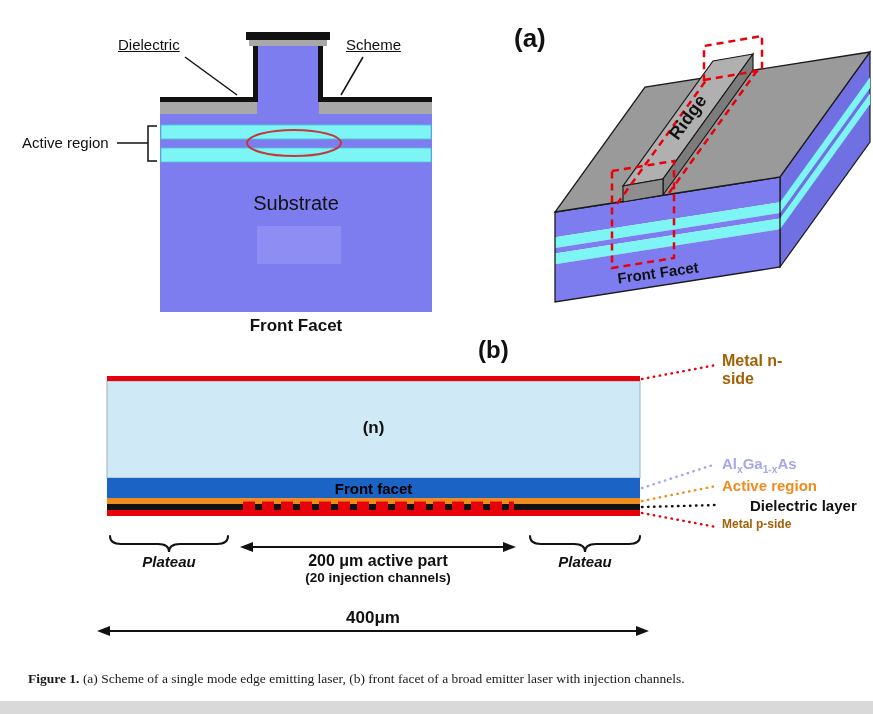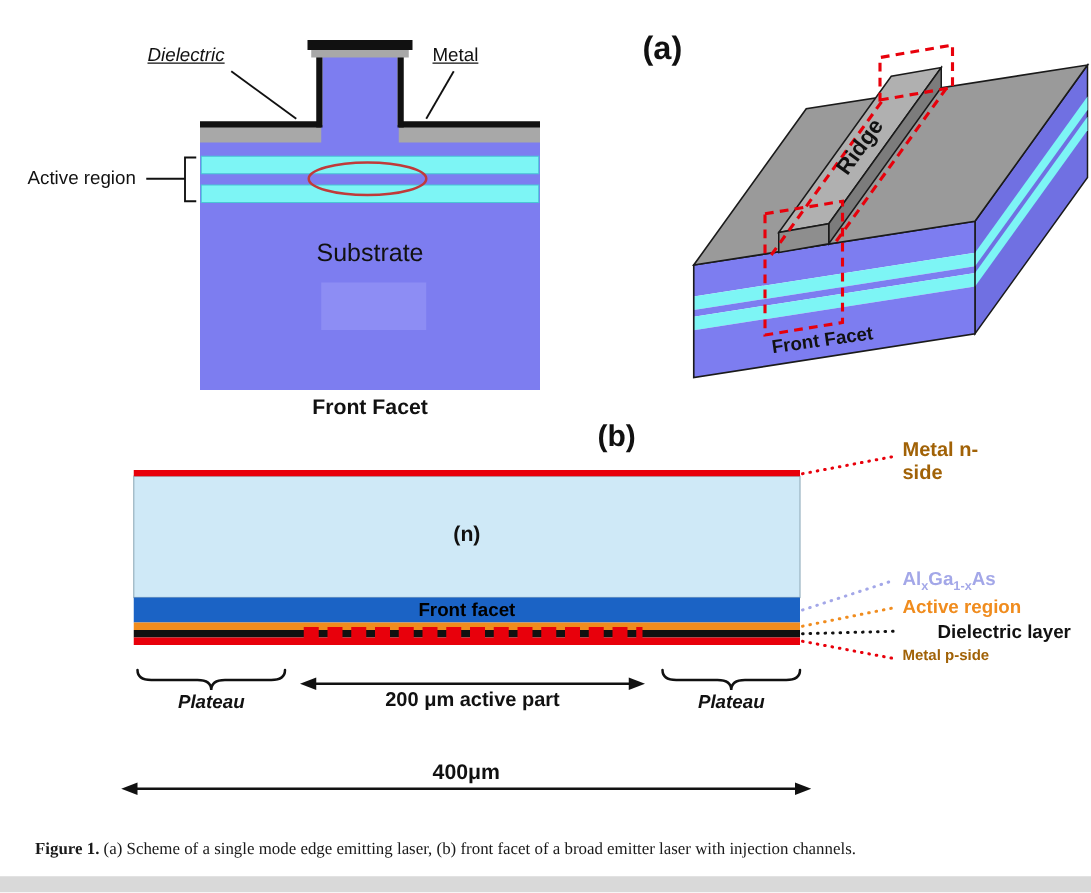--- a/index.html
+++ b/index.html
@@ -103,22 +103,22 @@
       </g>
 
       <g>
         <line x1="104" y1="631" x2="642" y2="631" stroke="#111" stroke-width="2"></line>
         <polygon points="97,631 110,626 110,636" fill="#111"></polygon>
         <polygon points="649,631 636,626 636,636" fill="#111"></polygon>
       </g>
     </g>
   </svg>
 
-  <div class="lbl u" style="left:118px; top:36px; font-size:15px;font-style:italic;">Dielectric</div>
-  <div class="lbl u" style="left:346px; top:36px; font-size:15px;">Metal</div>
+  <div class="lbl u" style="left:118px; top:36px; font-size:15px;">Dielectric</div>
+  <div class="lbl u" style="left:346px; top:36px; font-size:15px;">Scheme</div>
   <div class="lbl" style="left:22px; top:134px; font-size:15px;">Active region</div>
   <div class="lbl ctr" style="left:236px; top:192px; width:120px; font-size:20px;">Substrate</div>
   <div class="lbl ctr b" style="left:226px; top:316px; width:140px; font-size:17px;">Front Facet</div>
 
   <div class="lbl b" style="left:514px; top:24px; font-size:26px;">(a)</div>
   <div class="lbl ctr" style="left:643px; top:107px; width:90px; font-size:18px; font-weight:600; transform:rotate(-54deg);">Ridge</div>
   <div class="lbl ctr b" style="left:583px; top:264px; width:150px; font-size:15px; transform:rotate(-8deg);">Front Facet</div>
 
   <div class="lbl b" style="left:478px; top:336px; font-size:24px;">(b)</div>
   <div class="lbl ctr b" style="left:240px; top:418px; width:267px; font-size:17px;">
@@ -130,20 +130,21 @@
   <div class="lbl lav" style="left:722px; top:455px; font-size:15px; font-weight:600;">
     <span>Al</span><sub>x</sub><span>Ga</span><sub>1-x</sub><span>As</span>
   </div>
   <div class="lbl b orange" style="left:722px; top:477px; font-size:15px;">Active region</div>
   <div class="lbl" style="left:750px; top:497px; font-size:15px; font-weight:600;">Dielectric layer</div>
   <div class="lbl b red" style="left:722px; top:518px; font-size:12px;">Metal p-side</div>
 
   <div class="lbl ctr it" style="left:119px; top:553px; width:100px; font-size:15px; font-weight:600;">Plateau</div>
   <div class="lbl ctr b" style="left:268px; top:552px; width:220px;">
     <div style="font-size:16px;">200 μm active part</div>
+    <div style="font-size:13.5px;">(20 injection channels)</div>
   </div>
   <div class="lbl ctr it" style="left:535px; top:553px; width:100px; font-size:15px; font-weight:600;">Plateau</div>
   <div class="lbl ctr b" style="left:333px; top:608px; width:80px; font-size:17px;">400μm</div>
 
   <div class="caption">
     <span class="cap-b">Figure 1.</span><span> (a) Scheme of a single mode edge emitting laser, (b) front facet of a broad emitter laser with injection channels.</span>
   </div>
   <div class="bottom-strip"></div>
 
 </div>

